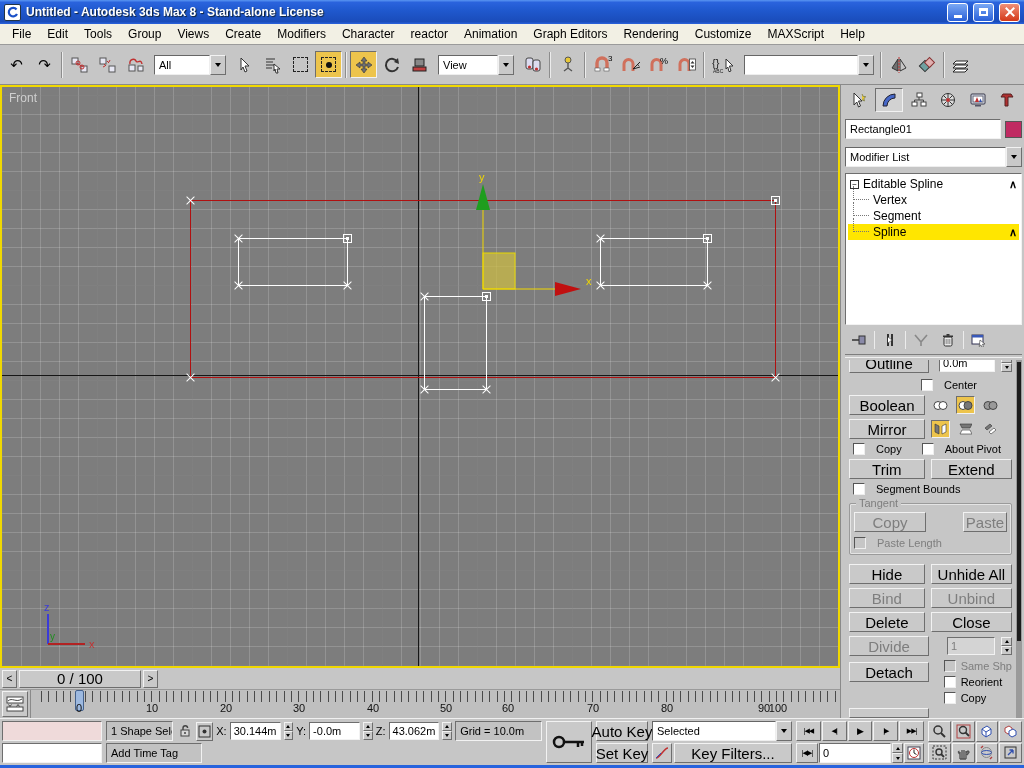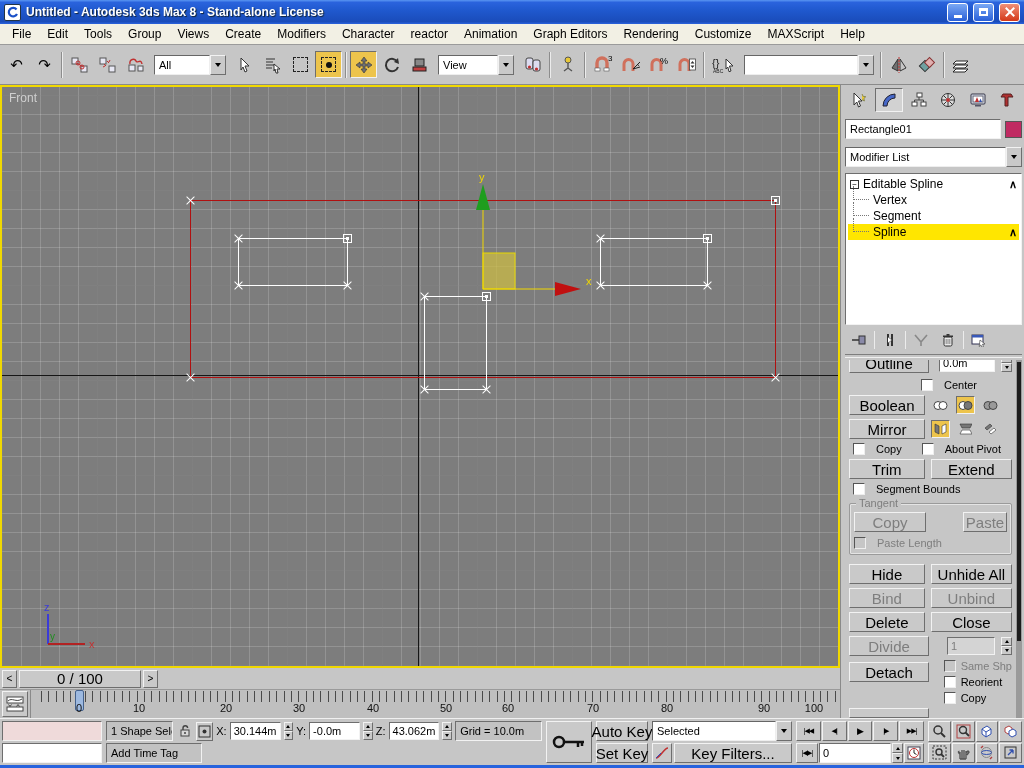--- a/index.html
+++ b/index.html
@@ -418,30 +418,30 @@
               <rect x="1" y="1" width="16" height="6" fill="#fff" stroke="#444"></rect>
               <path d="M2 5 C6 1 10 7 16 3" fill="none" stroke="#444"></path>
               <rect x="1" y="11" width="16" height="4" fill="#fff" stroke="#444"></rect>
               <path d="M4 10.5 l-1.5 -2 M4 10.5 l1.5 -2 M12 8.5 l-1.5 2 M12 8.5 l1.5 2" stroke="#444" fill="none"></path>
             </svg>
         </span>
         <div class="ruler">
           <div class="ticks"></div>
           <div class="frame-marker" style="left:44px"></div>
           <span class="tlabel" style="left:35px">0</span>
-          <span class="tlabel" style="left:95px">10</span>
+          <span class="tlabel" style="left:108px">10</span>
           <span class="tlabel" style="left:182px">20</span>
           <span class="tlabel" style="left:255px">30</span>
           <span class="tlabel" style="left:329px">40</span>
           <span class="tlabel" style="left:402px">50</span>
           <span class="tlabel" style="left:464px">60</span>
           <span class="tlabel" style="left:549px">70</span>
           <span class="tlabel" style="left:623px">80</span>
           <span class="tlabel" style="left:720px">90</span>
-          <span class="tlabel" style="left:770px">100</span>
+          <span class="tlabel" style="left:734px">100</span>
         </div>
       </div>
     </div>
 
     <div class="cmdpanel">
       <div class="tabs">
         <span class="tab">
             <svg width="16" height="16" viewBox="0 0 16 16">
               <path d="M3 1 L11 9 L7.5 9 L9.5 14 L7.5 15 L5.8 10 L3 13 Z" fill="#fff" stroke="#333"></path>
               <path d="M11 2 l1.2 2.4 2.6.3 -1.9 1.8.5 2.5 -2.4-1.2" fill="#e8c838" stroke="#885"></path>

